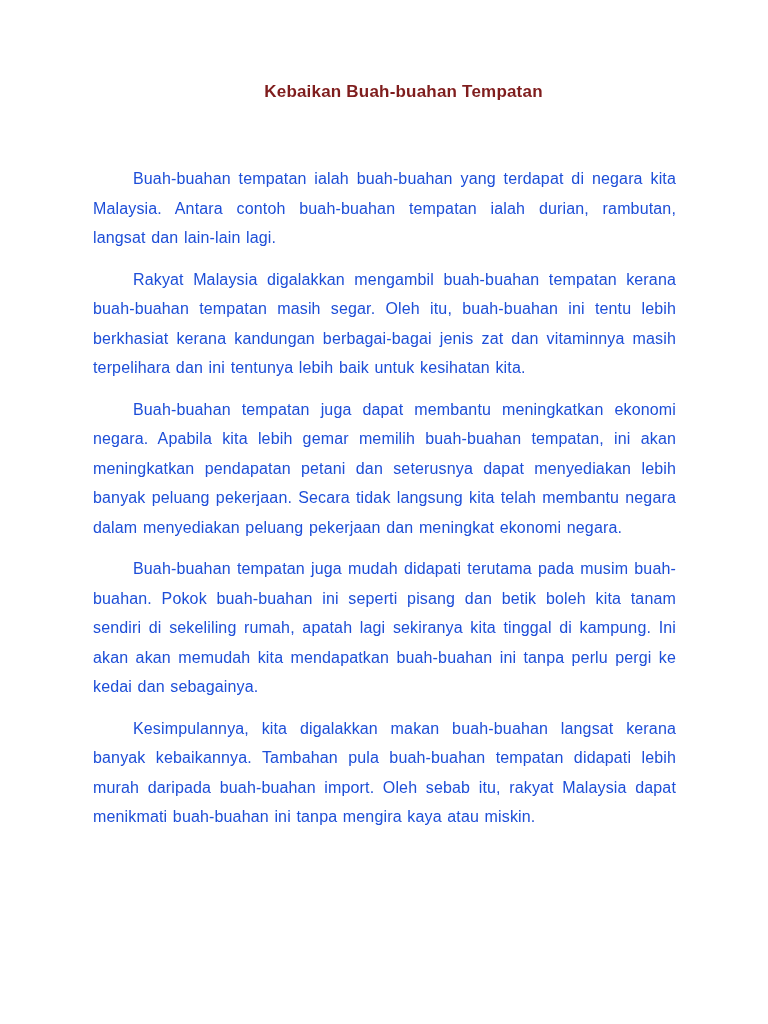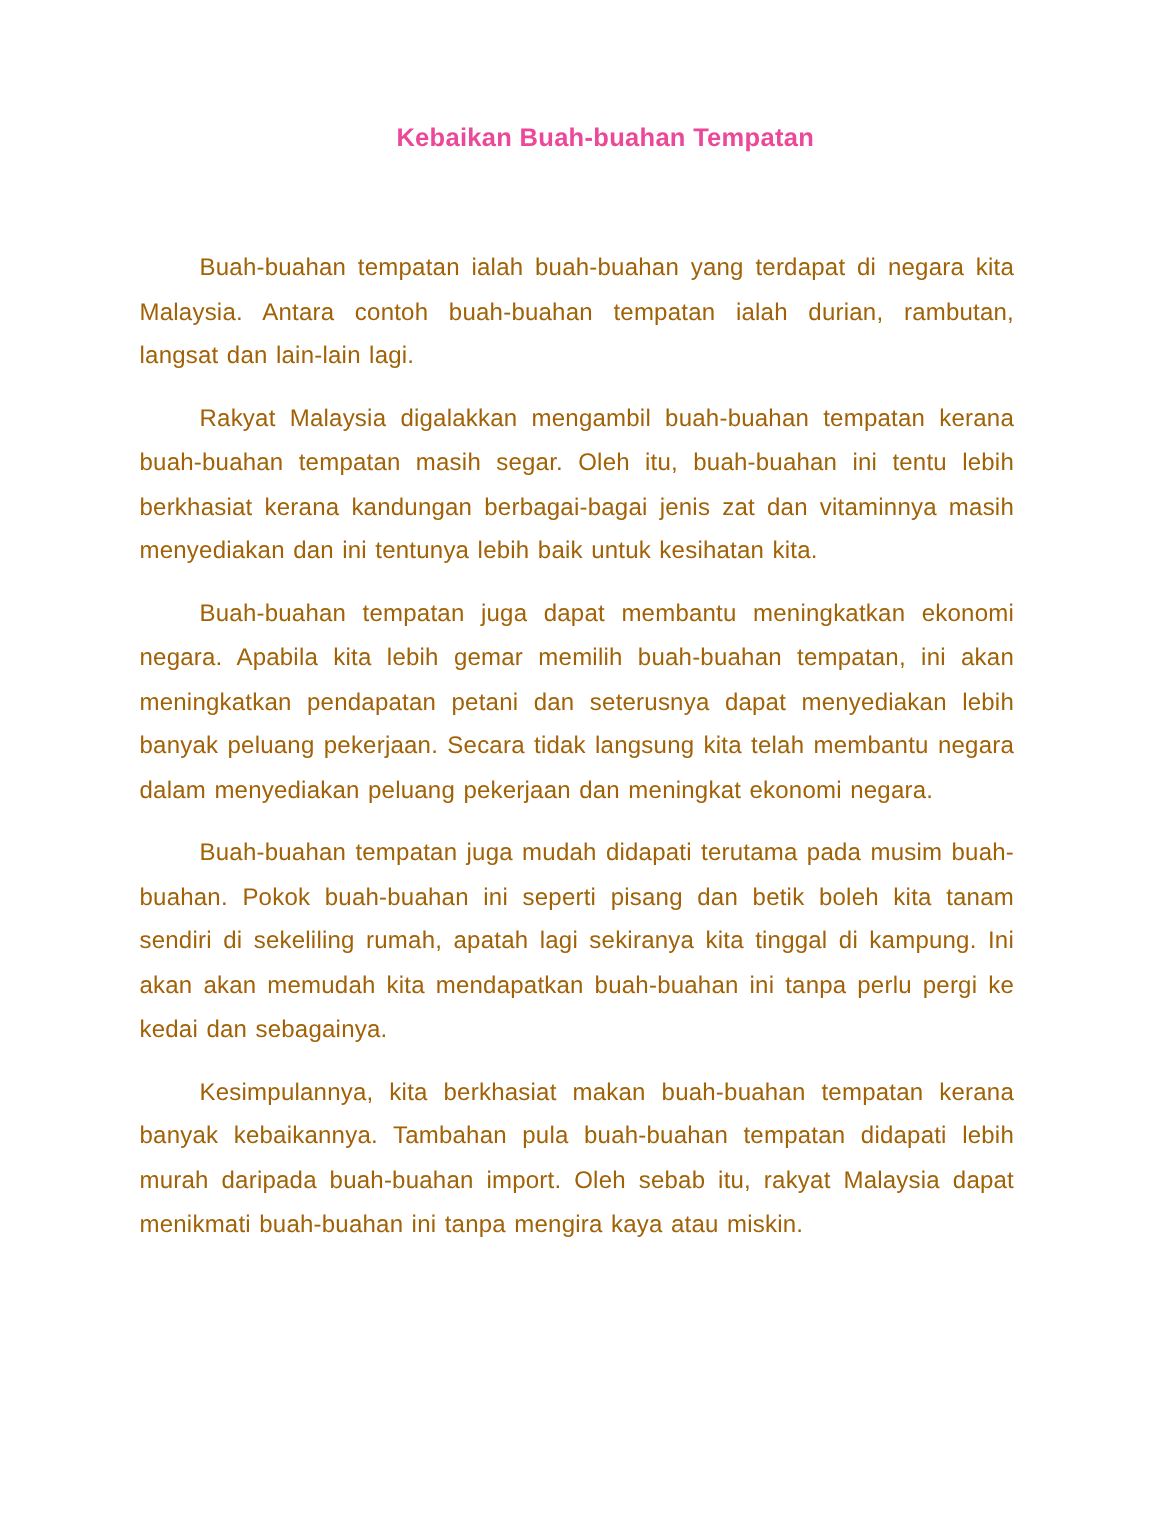--- a/index.html
+++ b/index.html
@@ -21,46 +21,46 @@
     position: absolute;
     top: 82px;
     left: 93px;
     width: 583px;
     box-sizing: border-box;
     padding-left: 38px;          
     margin: 0;
     text-align: center;
     font-size: 17px;
     font-weight: bold;
-    color: #ec4899;
+    color: #7f1d1d;
     letter-spacing: 0.2px;
   }
   .doc-body {
     position: absolute;
     top: 164px;
     left: 93px;
     width: 583px;
   }
   .doc-body p {
     margin: 0 0 12px 0;
     font-size: 16px;
     line-height: 29.5px;
     text-align: justify;
     text-indent: 40px;
     letter-spacing: 0.15px;
     word-spacing: 1px;
-    color: #a16207;
+    color: #1d4ed8;
   }
 </style>
 </head>
 <body>
 
 <div class="page">
   <h1 class="doc-title">Kebaikan Buah-buahan Tempatan</h1>
 
   <div class="doc-body">
     <p>Buah-buahan tempatan ialah buah-buahan yang terdapat di negara kita Malaysia. Antara contoh buah-buahan tempatan ialah durian, rambutan, langsat dan lain-lain lagi.</p>
-    <p>Rakyat Malaysia digalakkan mengambil buah-buahan tempatan kerana buah-buahan tempatan masih segar. Oleh itu, buah-buahan ini tentu lebih berkhasiat kerana kandungan berbagai-bagai jenis zat dan vitaminnya masih menyediakan dan ini tentunya lebih baik untuk kesihatan kita.</p>
+    <p>Rakyat Malaysia digalakkan mengambil buah-buahan tempatan kerana buah-buahan tempatan masih segar. Oleh itu, buah-buahan ini tentu lebih berkhasiat kerana kandungan berbagai-bagai jenis zat dan vitaminnya masih terpelihara dan ini tentunya lebih baik untuk kesihatan kita.</p>
     <p>Buah-buahan tempatan juga dapat membantu meningkatkan ekonomi negara. Apabila kita lebih gemar memilih buah-buahan tempatan, ini akan meningkatkan pendapatan petani dan seterusnya dapat menyediakan lebih banyak peluang pekerjaan. Secara tidak langsung kita telah membantu negara dalam menyediakan peluang pekerjaan dan meningkat ekonomi negara.</p>
     <p>Buah-buahan tempatan juga mudah didapati terutama pada musim buah-buahan. Pokok buah-buahan ini seperti pisang dan betik boleh kita tanam sendiri di sekeliling rumah, apatah lagi sekiranya kita tinggal di kampung. Ini akan akan memudah kita mendapatkan buah-buahan ini tanpa perlu pergi ke kedai dan sebagainya.</p>
-    <p>Kesimpulannya, kita berkhasiat makan buah-buahan tempatan kerana banyak kebaikannya. Tambahan pula buah-buahan tempatan didapati lebih murah daripada buah-buahan import. Oleh sebab itu, rakyat Malaysia dapat menikmati buah-buahan ini tanpa mengira kaya atau miskin.</p>
+    <p>Kesimpulannya, kita digalakkan makan buah-buahan langsat kerana banyak kebaikannya. Tambahan pula buah-buahan tempatan didapati lebih murah daripada buah-buahan import. Oleh sebab itu, rakyat Malaysia dapat menikmati buah-buahan ini tanpa mengira kaya atau miskin.</p>
   </div>
 </div>
 
 </body></html>

